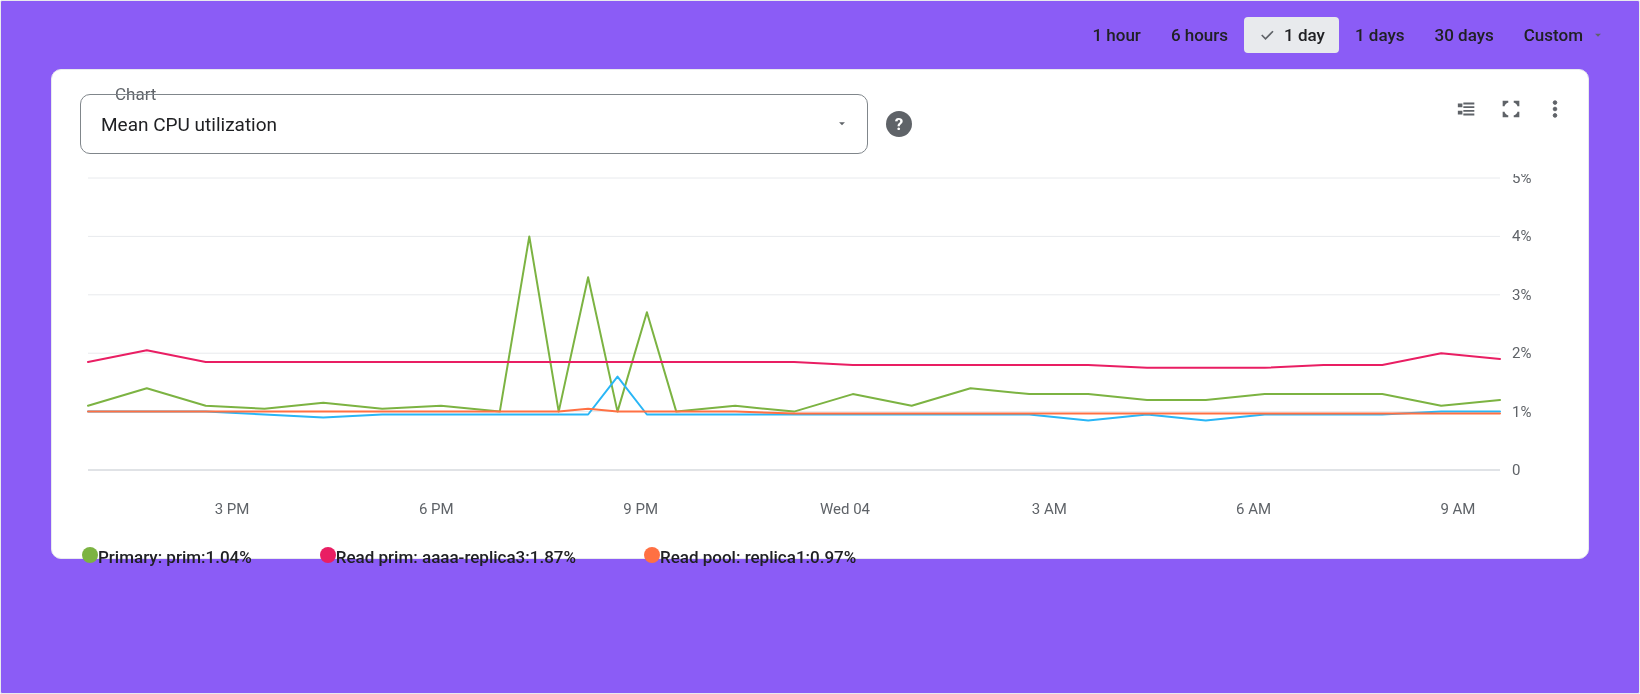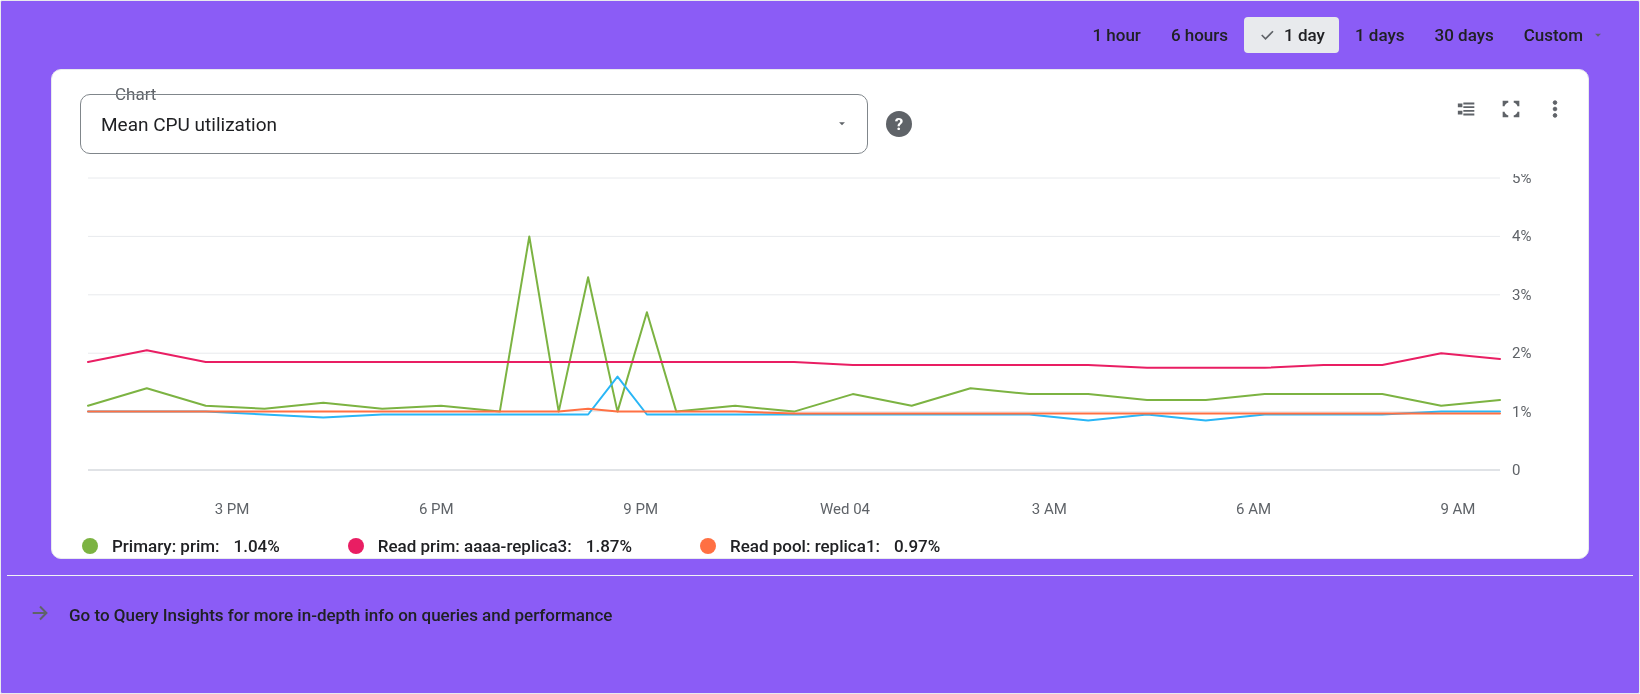--- a/index.html
+++ b/index.html
@@ -131,38 +131,38 @@
   .plot-wrap {
     position: relative;
     margin: 20px 28px 0 28px;
     height: 320px;
   }
   .plot-svg { width: 100%; height: 100%; display:block; }
 
   .x-ticks {
     display: flex;
     justify-content: space-between;
-    margin: 6px 90px 0 140px;
+    margin: 6px 90px 11px 140px;
     font-size: 15px;
     color: #5f6368;
   }
   .x-ticks span { width: 80px; text-align: center; }
 
   
   .legend {
     display: flex;
     align-items: center;
     gap: 68px;
     padding: 18px 0 22px 30px;
     font-size: 17px;
     font-weight: 500;
     color: #202124;
     flex-wrap: wrap;
   }
-  .legend-item { display: inline-flex; align-items: center; gap: 14px; cursor: pointer; }
+  .legend-item { display: inline-flex; gap: 0; cursor: pointer; }
   .dot { width: 16px; height: 16px; border-radius: 50%; display:inline-block; }
 
   
   .footer-link {
     display: flex;
     align-items: center;
     gap: 18px;
     padding: 26px 0 20px 22px;
     font-size: 17px;
     font-weight: 500;
@@ -288,22 +288,14 @@
           <span>1.87%</span>
         </div>
         <div class="legend-item">
           <span class="dot" style="background:#ff7043"></span>
           <span>Read pool: replica1:</span>
           <span>0.97%</span>
         </div>
       </div>
   </div>
 
-  <div class="footer-link">
-    <span>
-      <svg viewBox="0 0 24 24">
-          <path d="M4 12h14M12 5l7 7-7 7" fill="none" stroke="#5f6368" stroke-width="2.2"></path>
-        </svg>
-    </span>
-    <span>Go to Query Insights for more in-depth info on queries and performance</span>
-  </div>
 
 </div>
 
 </body></html>

